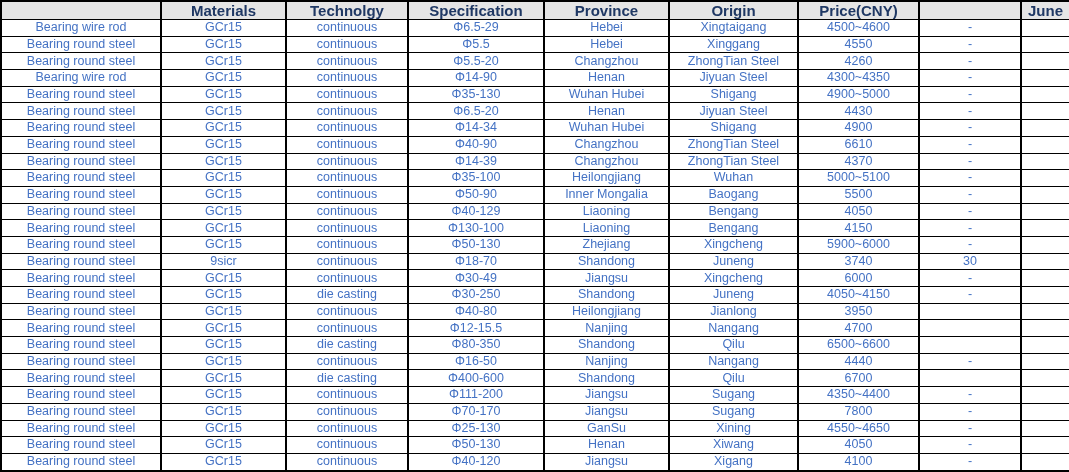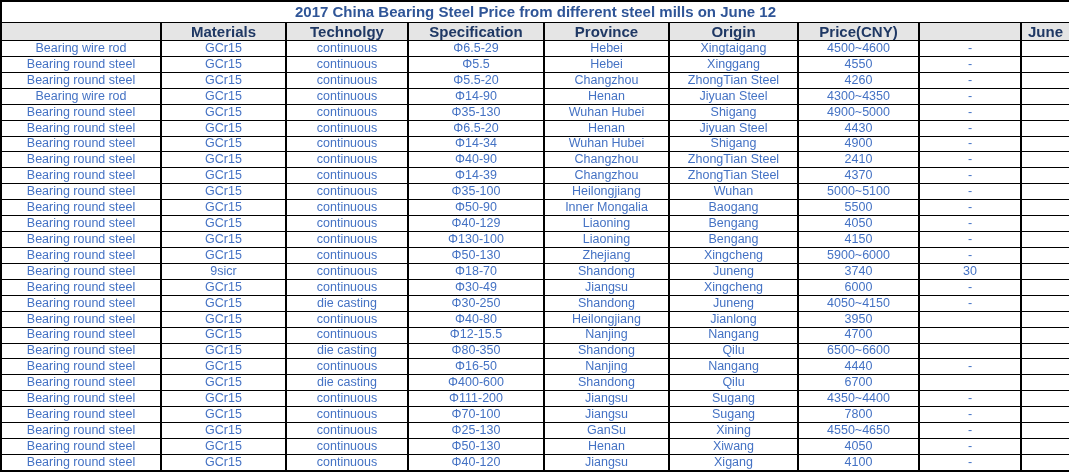--- a/index.html
+++ b/index.html
@@ -62,23 +62,20 @@
         <col style="width:125px">
         <col style="width:122px">
       <col style="width:136px">
         <col style="width:125px">
         <col style="width:129px">
       <col style="width:121px">
         <col style="width:102px">
         <col style="width:49px">
     </colgroup>
     <thead>
-      <tr class="title-row">
-        <th colspan="9">2017 China Bearing Steel Price from different steel mills on June 12</th>
-      </tr>
       <tr class="header-row">
         <th></th>
         <th>Materials</th>
         <th>Technolgy</th>
         <th>Specification</th>
         <th>Province</th>
         <th>Origin</th>
         <th>Price(CNY)</th>
         <th></th>
         <th>June</th>
@@ -162,21 +159,21 @@
           <td>-</td>
           <td></td>
         </tr>
         <tr>
           <td>Bearing round steel</td>
           <td>GCr15</td>
           <td>continuous</td>
           <td>Φ40-90</td>
           <td>Changzhou</td>
           <td>ZhongTian Steel</td>
-          <td>2410</td>
+          <td>6610</td>
           <td>-</td>
           <td></td>
         </tr>
         <tr>
           <td>Bearing round steel</td>
           <td>GCr15</td>
           <td>continuous</td>
           <td>Φ14-39</td>
           <td>Changzhou</td>
           <td>ZhongTian Steel</td>
@@ -335,21 +332,21 @@
           <td>Jiangsu</td>
           <td>Sugang</td>
           <td>4350~4400</td>
           <td>-</td>
           <td></td>
         </tr>
         <tr>
           <td>Bearing round steel</td>
           <td>GCr15</td>
           <td>continuous</td>
-          <td>Φ70-100</td>
+          <td>Φ70-170</td>
           <td>Jiangsu</td>
           <td>Sugang</td>
           <td>7800</td>
           <td>-</td>
           <td></td>
         </tr>
         <tr>
           <td>Bearing round steel</td>
           <td>GCr15</td>
           <td>continuous</td>

